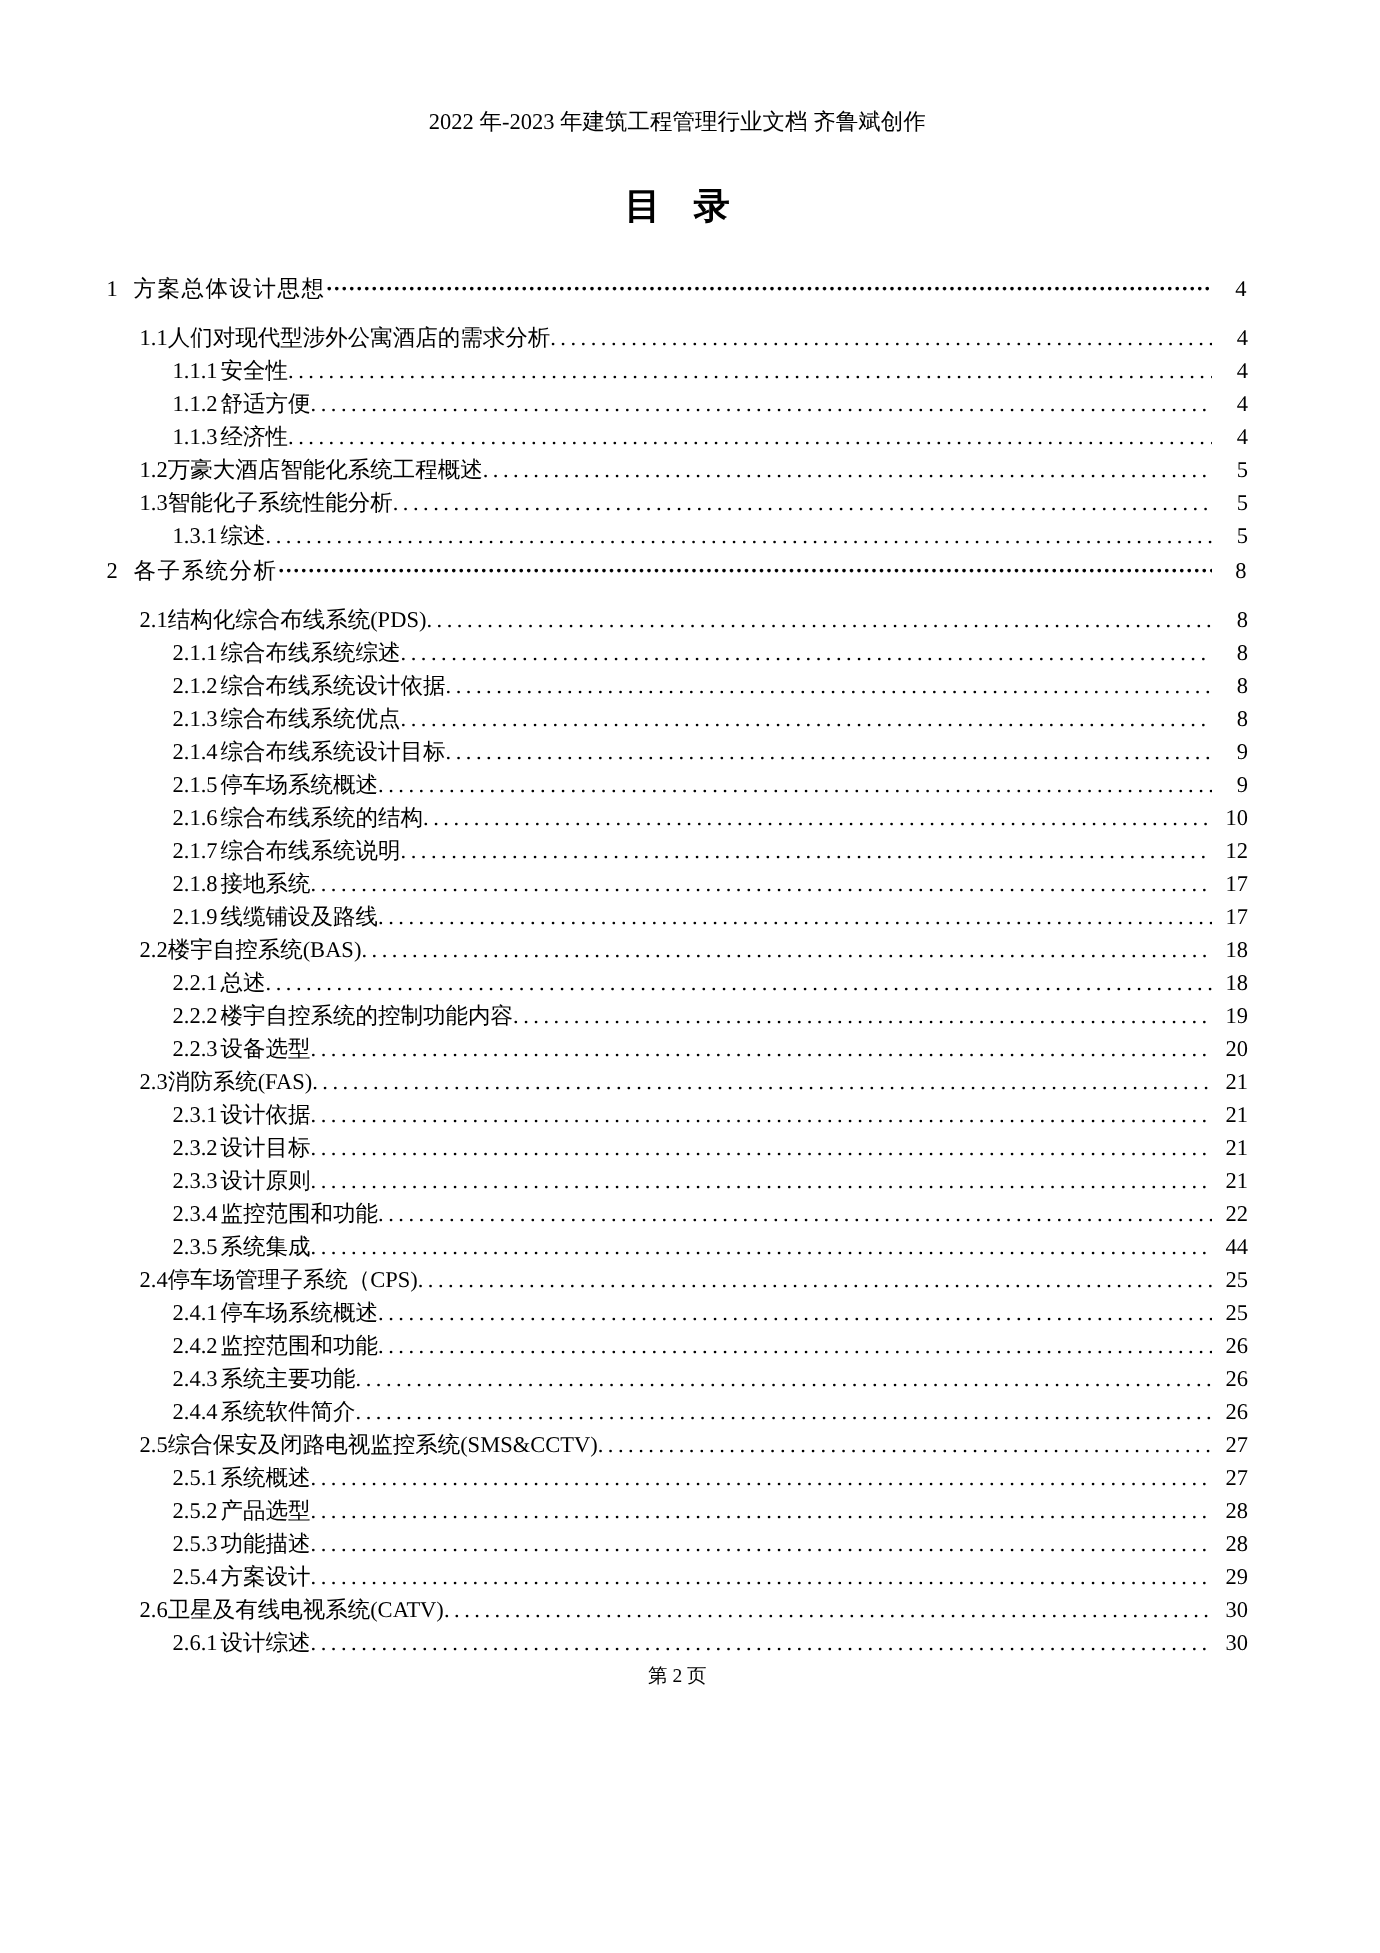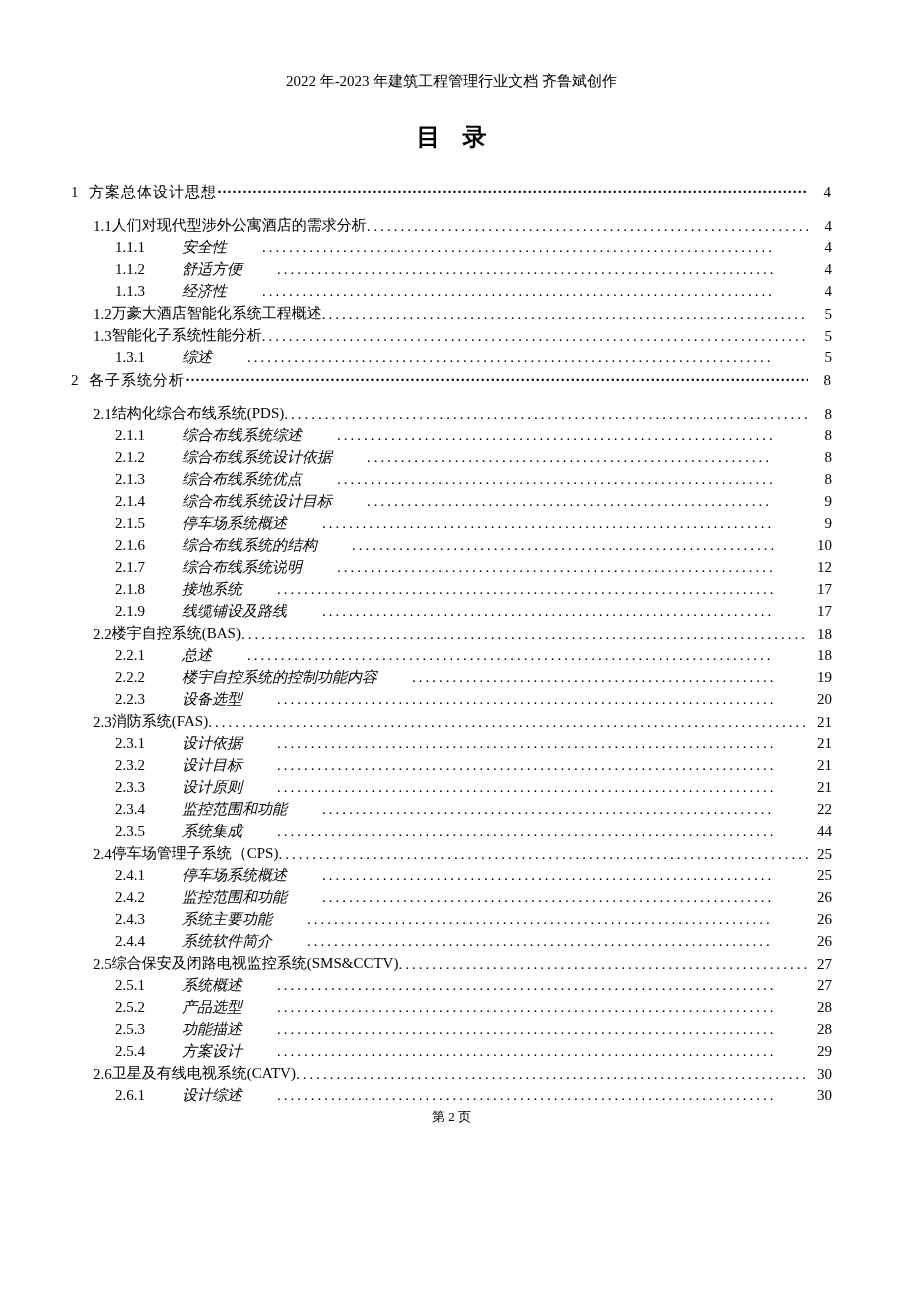--- a/index.html
+++ b/index.html
@@ -49,38 +49,37 @@
     font-size: 15px;
     display: flex;
     align-items: flex-end;
     margin: 3px 0 3px 22px;
   }
   .toc-l3 {
     font-size: 15px;
     display: flex;
     align-items: baseline;
     margin: 3px 0 3px 44px;
-    gap: 35px;
   }
   .toc-l2 .dots, .toc-l3 .dots {
     flex: 1;
     overflow: hidden;
     white-space: nowrap;
     letter-spacing: 3px;
   }
   .toc-l2 .dots::after, .toc-l3 .dots::after {
     content: "..................................................................................................................................";
     letter-spacing: 3px;
   }
   .page-num {
     min-width: 22px;
     text-align: right;
     margin-left: 2px;
   }
-  .toc-l3 .text { margin-left: 2px; font-style: italic; }
+  .toc-l3 .text { margin-left: 2px; }
   .footer {
     text-align: center;
     font-size: 13px;
   }
 </style>
 </head>
 <body>
 
 <div class="page">
   <div class="header">2022 年-2023 年建筑工程管理行业文档  齐鲁斌创作</div>

